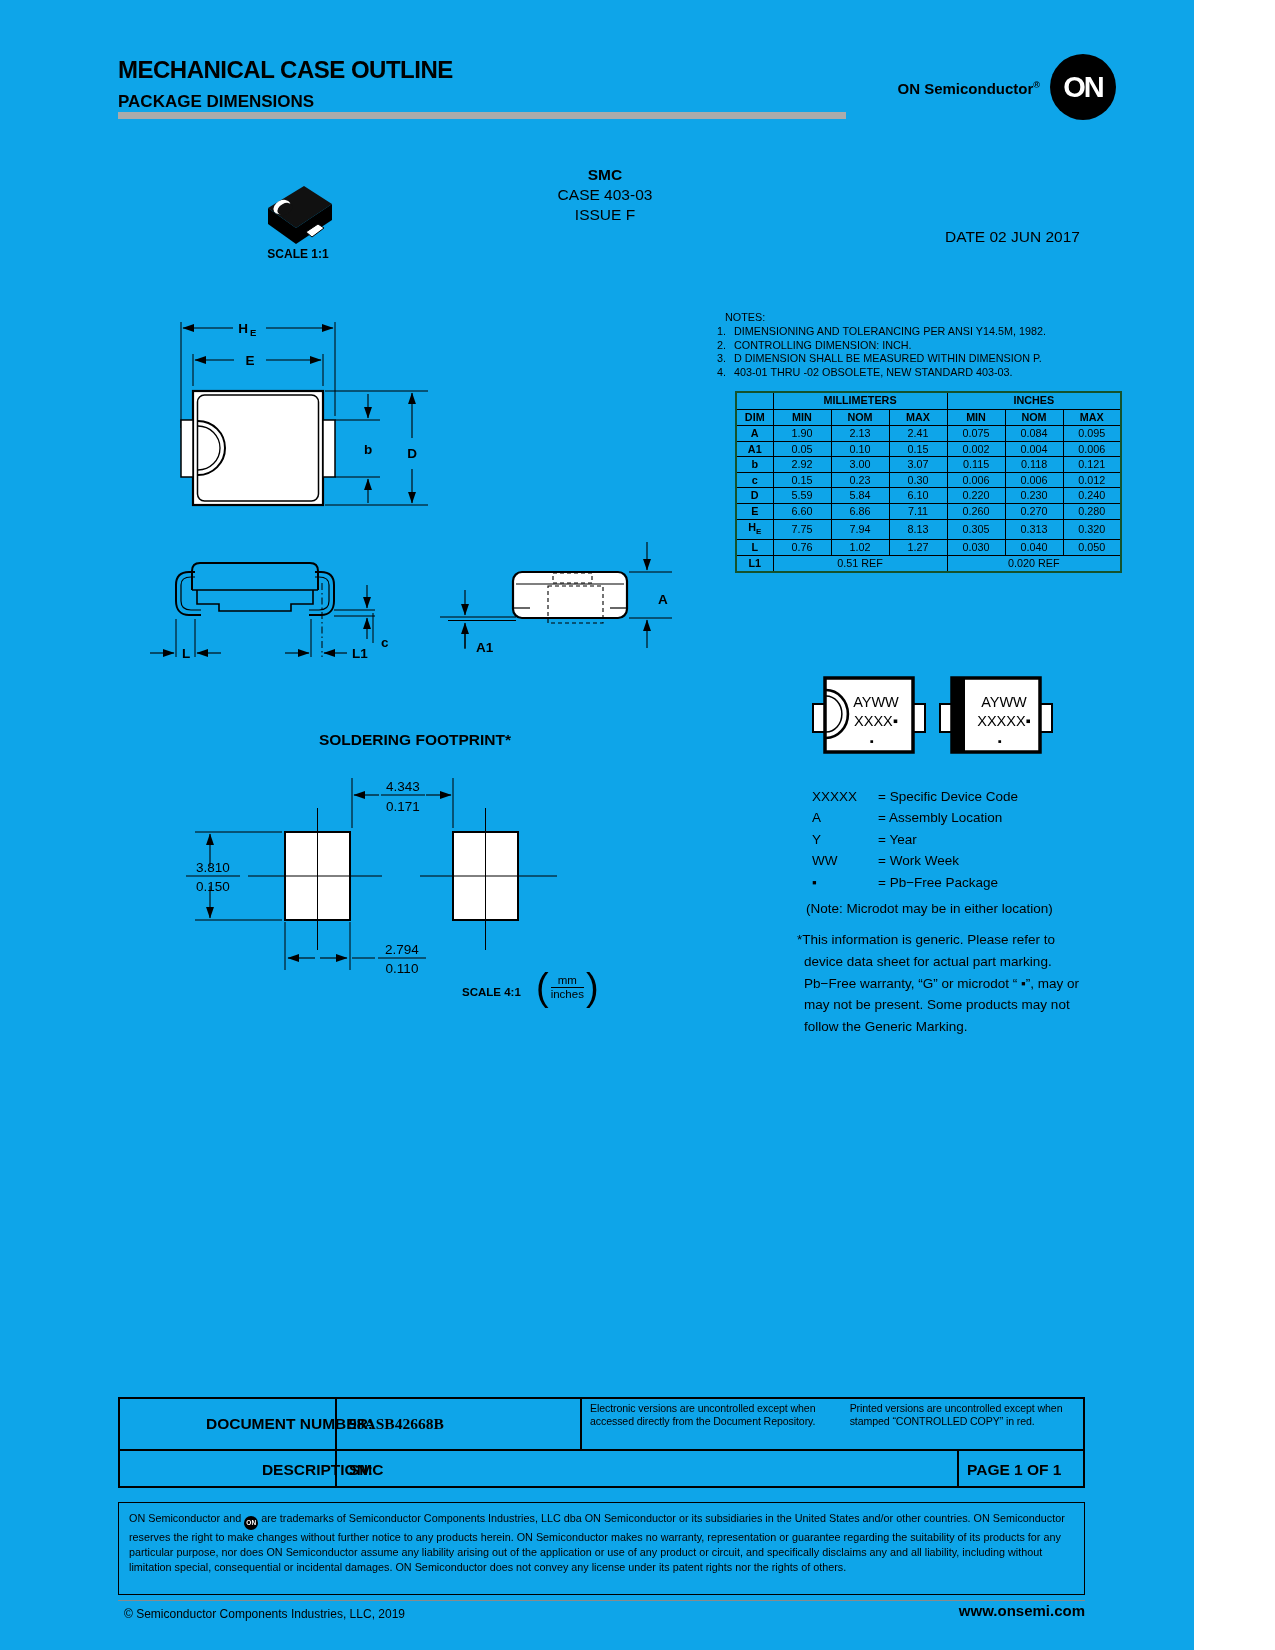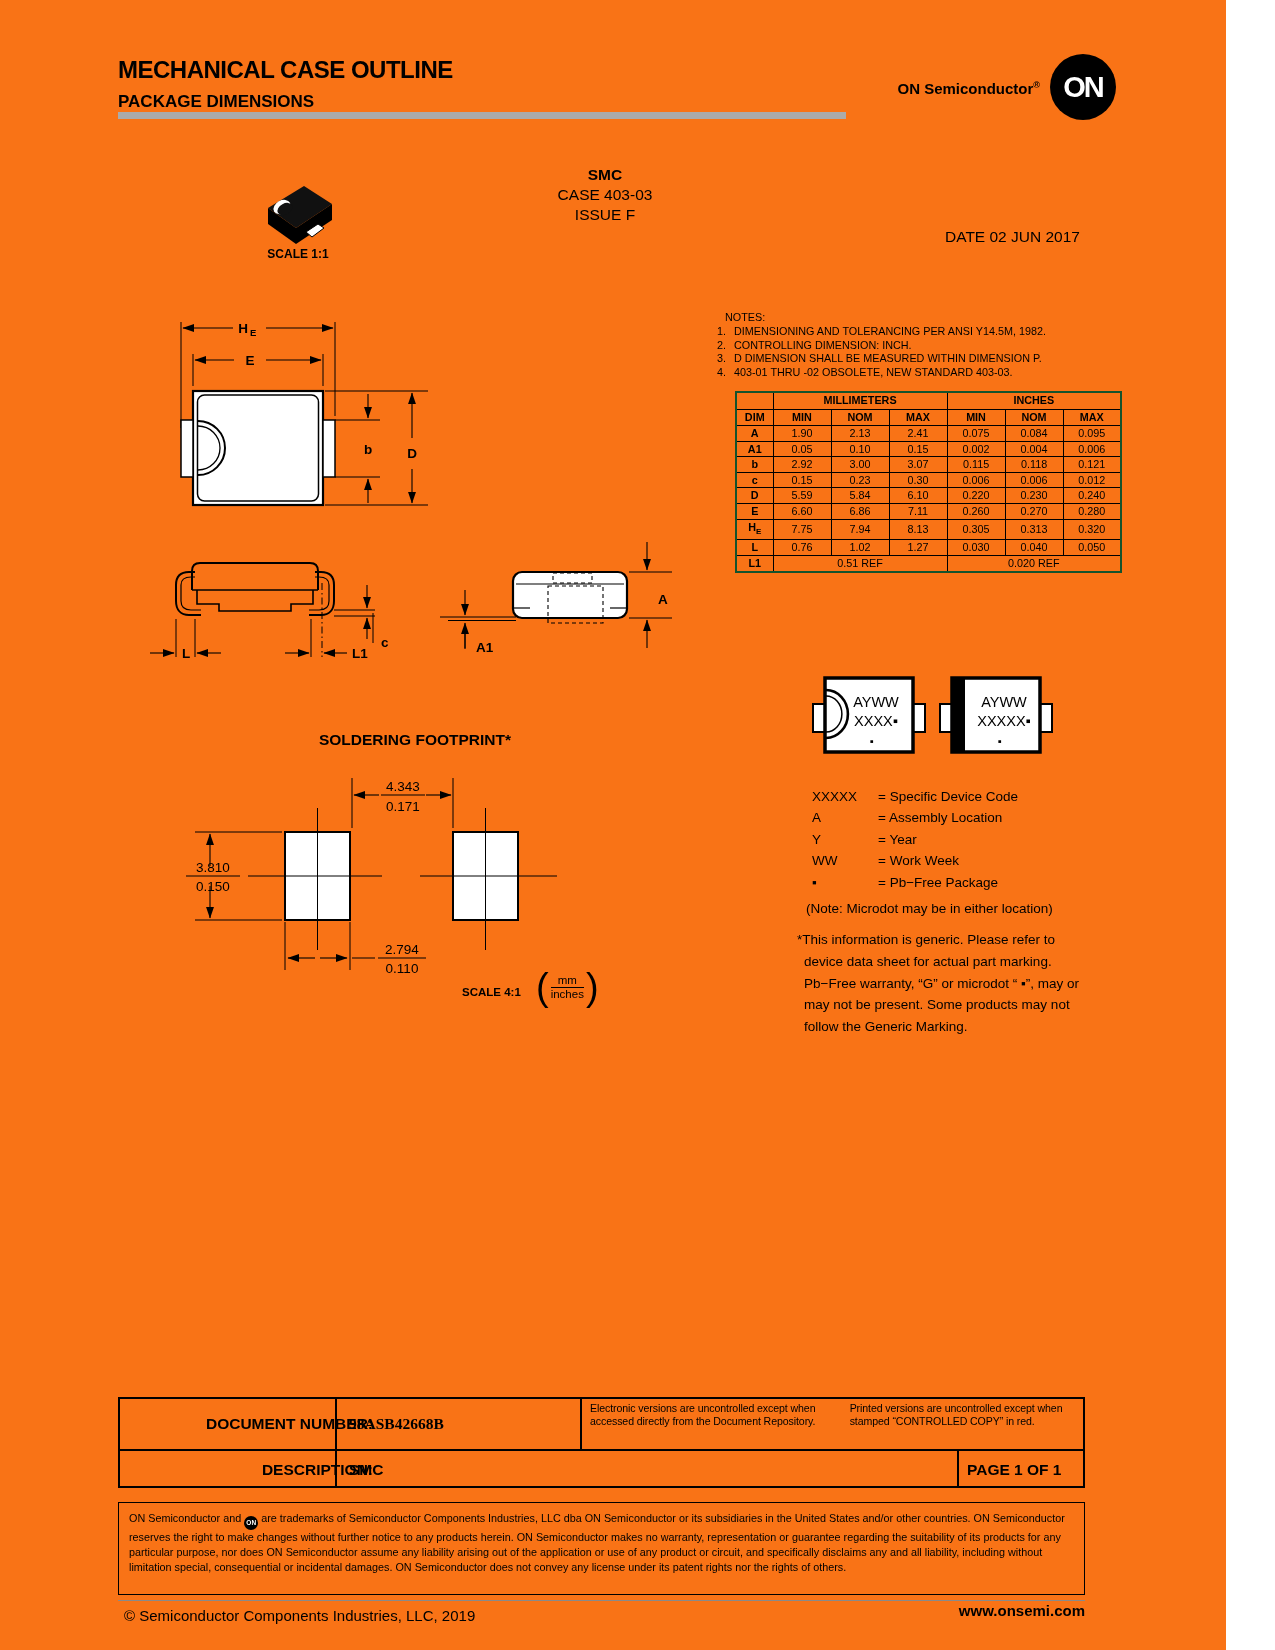--- a/index.html
+++ b/index.html
@@ -1,17 +1,17 @@
 <!DOCTYPE html>
 <html><head>
 <meta charset="utf-8">
 <style>
   html,body{margin:0;padding:0;background:#fff;}
-  #page{position:relative;width:1194px;height:1650px;background:#f97316;overflow:hidden;
-        font-family:"Liberation Sans",sans-serif;color:#000;padding-left:32px;}
+  #page{position:relative;width:1194px;height:1650px;background:#0ea5e9;overflow:hidden;
+        font-family:"Liberation Sans",sans-serif;color:#000;}
   .abs{position:absolute;}
   
   .h-title{left:118px;top:56px;font-size:24px;font-weight:bold;letter-spacing:-0.5px;}
   .h-sub{left:118px;top:92px;font-size:17px;font-weight:bold;}
   .h-bar{left:118px;top:112px;width:728px;height:7px;background:#ababab;}
   .brand{left:840px;top:80px;width:200px;text-align:right;font-size:15px;font-weight:bold;}
   .brand sup{font-size:9px;}
   .on-logo{left:1050px;top:54px;width:66px;height:66px;background:#000;border-radius:50%;
            display:flex;align-items:center;justify-content:center;}
   .on-logo span{color:#fff;font-weight:bold;font-size:29px;letter-spacing:-2px;}
@@ -61,21 +61,21 @@
   .dt-note{font-size:10.6px;line-height:12.8px;padding:3px 8px;flex-direction:row;
            align-items:flex-start;justify-content:center;letter-spacing:-0.1px;}
   .bl{border-left:2px solid #000;}
   
   .disclaimer{left:118px;top:1502px;width:967px;height:93px;border:1.5px solid #000;
               box-sizing:border-box;padding:8px 10px;font-size:10.8px;line-height:15.2px;}
   .inline-logo{display:inline-flex;width:14px;height:14px;background:#000;border-radius:50%;
                color:#fff;font-size:6.5px;font-weight:bold;align-items:center;justify-content:center;
                vertical-align:-3px;margin:0 3px;}
   .footline{left:118px;top:1600px;width:967px;height:1px;background:#8a8a8a;}
-  .copyright{left:124px;top:1607px;font-size:15px;}
+  .copyright{left:124px;top:1607px;font-size:12px;}
   .website{left:835px;top:1602px;width:250px;text-align:right;font-size:15px;font-weight:600;}
   svg text{font-family:"Liberation Sans",sans-serif;}
 </style>
 </head>
 <body>
 
 <div id="page">
 
   <div class="abs h-title">MECHANICAL CASE OUTLINE</div>
   <div class="abs h-sub">PACKAGE DIMENSIONS</div>

